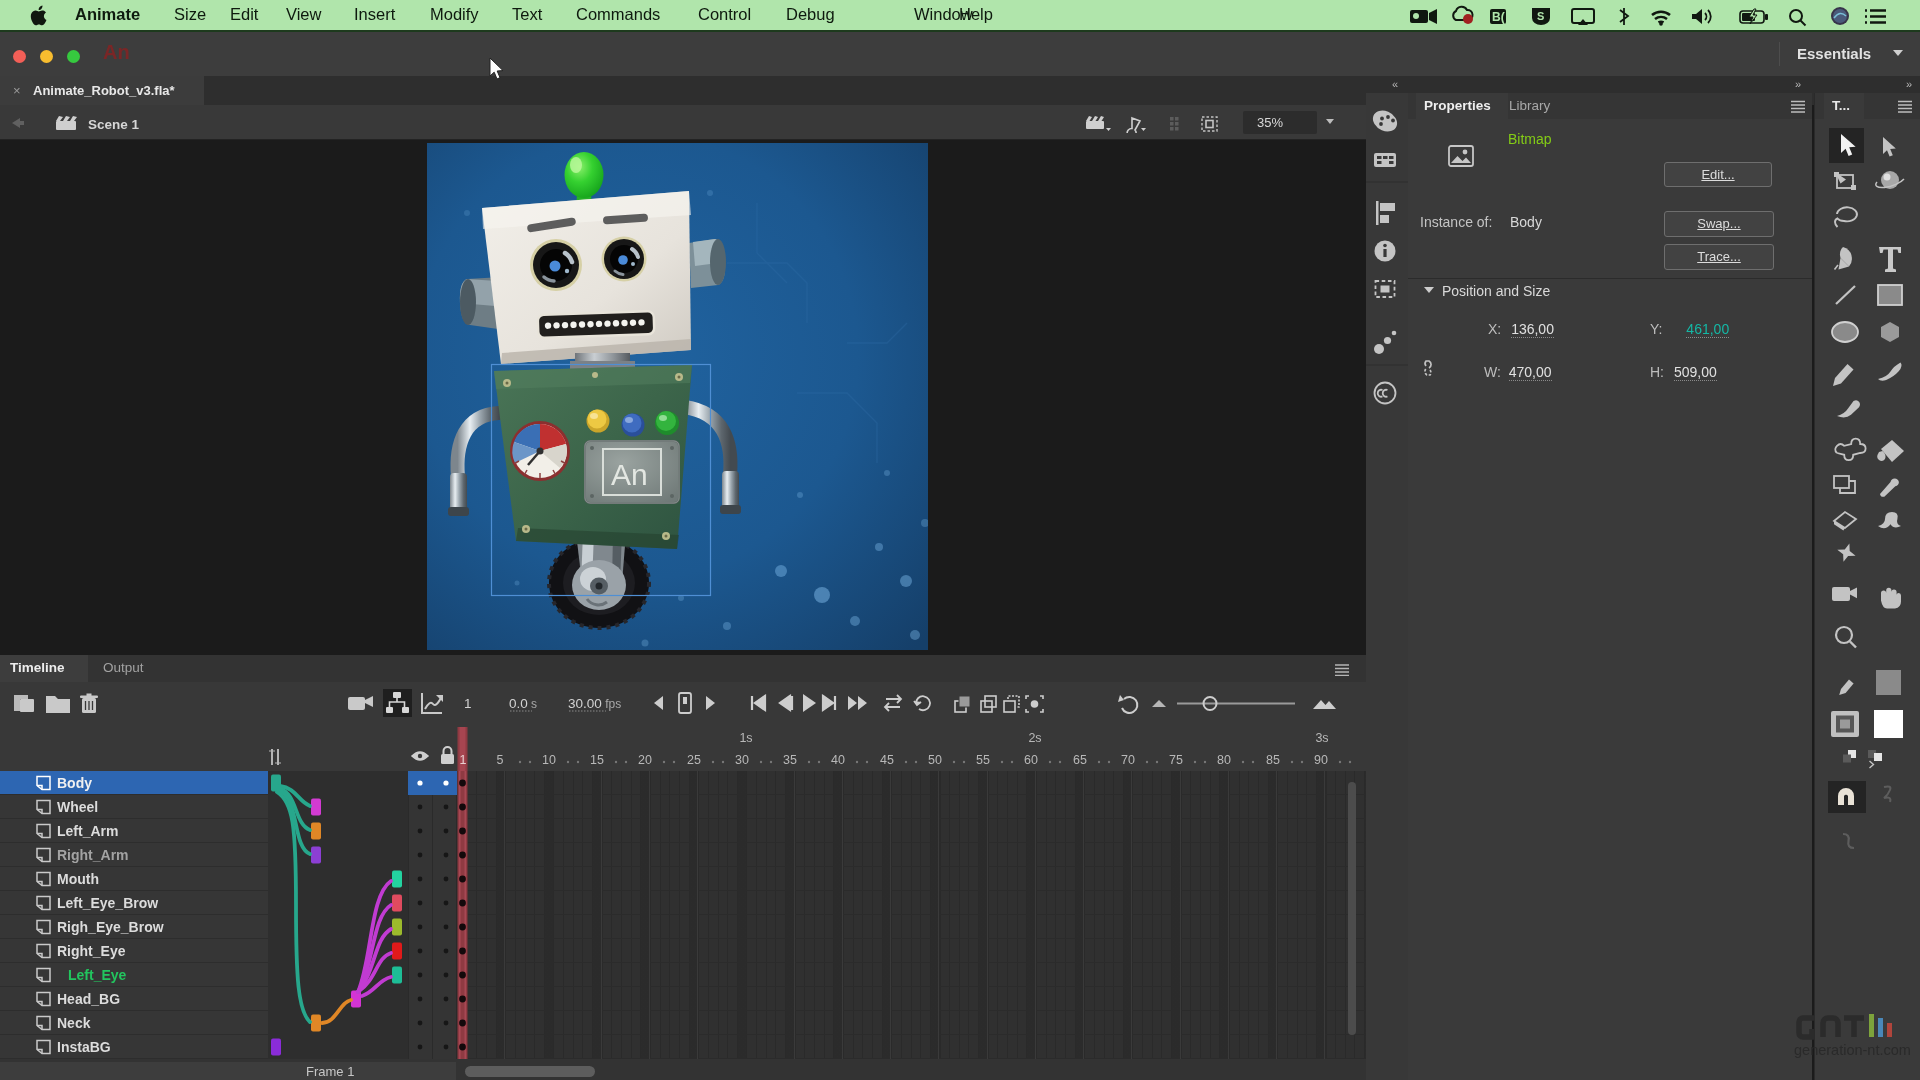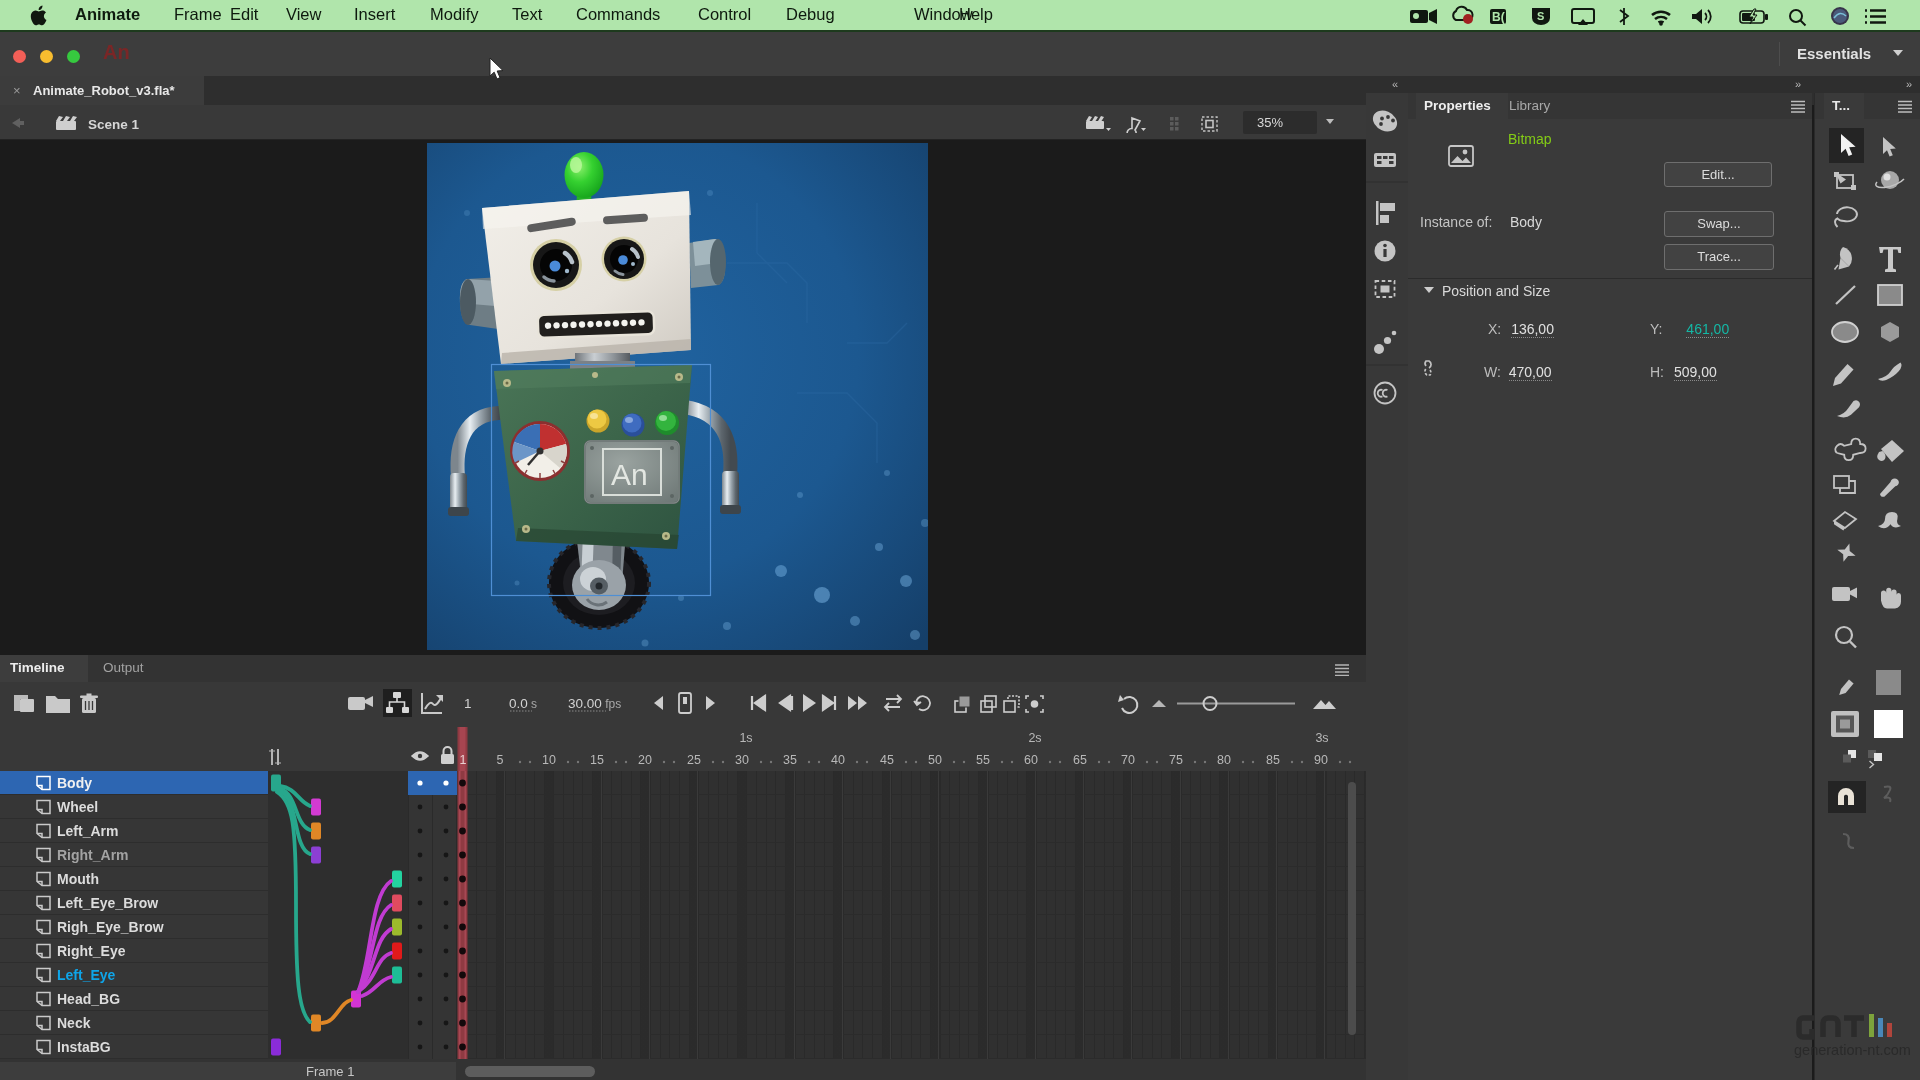--- a/index.html
+++ b/index.html
@@ -18,33 +18,33 @@
 
 #canvas { position:absolute; left:0; top:141px; width:1366px; height:514px; background:#1b1b1b; }
 #stage { position:absolute; left:427px; top:143px; width:501px; height:507px; }
 
 #rstripb { position:absolute; left:1366px; top:93px; width:42px; height:987px; background:#383838; }
 #props { position:absolute; left:1408px; top:93px; width:404px; height:987px; background:#3a3a3a; }
 #toolsp { position:absolute; left:1814px; top:93px; width:106px; height:987px; background:#3a3a3a; border-left:1px solid #2a2a2a; }
 #topstrip { position:absolute; left:1366px; top:76px; width:554px; height:17px; background:#2e2e2e; }
 
 #timeline { position:absolute; left:0; top:655px; width:1366px; height:425px; background:#383838; }
-.btn { position:absolute; border:1px solid #6e6e6e; border-radius:3px; background:#424242; color:#dcdcdc; font-size:13px; text-align:center; }
+.btn { position:absolute; border:1px solid #6e6e6e; border-radius:3px; background:#424242; color:#dcdcdc; font-size:13px; text-align:center;text-decoration:underline; }
 svg { display:block; }
 </style>
 </head>
 <body>
 
 <div id="menubar">
   <svg class="abs" style="left:30px; top:5px;" width="18" height="21" viewBox="0 0 18 21">
     <path fill="#10180f" d="M13.9 11.1 c0-2.4 2-3.6 2.1-3.7 c-1.1-1.7-2.9-1.9-3.5-1.9 c-1.5-.2-2.9.9-3.7.9 c-.8 0-1.9-.9-3.2-.86 c-1.6 0-3.1 1-4 2.4 c-1.7 3-0.4 7.4 1.2 9.8 c.8 1.2 1.8 2.5 3 2.45 c1.2-.05 1.7-.8 3.1-.8 c1.4 0 1.9.8 3.2.77 c1.3 0 2.2-1.2 3-2.4 c.9-1.4 1.3-2.7 1.3-2.8 c0 0-2.5-1-2.5-3.9z"></path>
     <path fill="#10180f" d="M11.5 3.7 c.7-.8 1.1-2 1-3.1 c-1 .04-2.1.64-2.8 1.5 c-.6.7-1.2 1.9-1 3 c1.1.1 2.2-.6 2.8-1.4z"></path>
   </svg>
   <span class="mi" style="left:75px; font-weight:bold;">Animate</span>
-  <span class="mi" style="left:174px;">Frame</span>
+  <span class="mi" style="left:174px;">Size</span>
   <span class="mi" style="left:230px;">Edit</span>
   <span class="mi" style="left:286px;">View</span>
   <span class="mi" style="left:354px;">Insert</span>
   <span class="mi" style="left:430px;">Modify</span>
   <span class="mi" style="left:512px;">Text</span>
   <span class="mi" style="left:576px;">Commands</span>
   <span class="mi" style="left:698px;">Control</span>
   <span class="mi" style="left:786px;">Debug</span>
   <span class="mi" style="left:866px;margin-left:48px;">Window</span>
   <span class="mi" style="left:959px;">Help</span>
@@ -873,21 +873,21 @@
 <div class="abs" style="font-weight:bold; left:57px; top:192px; font-size:14px; color:#a3a3a3;">Right_Arm</div>
 <div class="abs" style="left:0; top:211px; width:268px; height:1px; background:#2d2d2d;"></div>
 <div class="abs" style="font-weight:bold; left:57px; top:216px; font-size:14px; color:#dcdcdc;">Mouth</div>
 <div class="abs" style="left:0; top:235px; width:268px; height:1px; background:#2d2d2d;"></div>
 <div class="abs" style="font-weight:bold; left:57px; top:240px; font-size:14px; color:#dcdcdc;">Left_Eye_Brow</div>
 <div class="abs" style="left:0; top:259px; width:268px; height:1px; background:#2d2d2d;"></div>
 <div class="abs" style="font-weight:bold; left:57px; top:264px; font-size:14px; color:#dcdcdc;">Righ_Eye_Brow</div>
 <div class="abs" style="left:0; top:283px; width:268px; height:1px; background:#2d2d2d;"></div>
 <div class="abs" style="font-weight:bold; left:57px; top:288px; font-size:14px; color:#dcdcdc;">Right_Eye</div>
 <div class="abs" style="left:0; top:307px; width:268px; height:1px; background:#2d2d2d;"></div>
-<div class="abs" style="font-weight:bold; left:57px; top:312px; font-size:14px; color:#0ea5e9;">Left_Eye</div>
+<div class="abs" style="font-weight:bold; left:68px; top:312px; font-size:14px; color:#22c55e;">Left_Eye</div>
 <div class="abs" style="left:0; top:331px; width:268px; height:1px; background:#2d2d2d;"></div>
 <div class="abs" style="font-weight:bold; left:57px; top:336px; font-size:14px; color:#dcdcdc;">Head_BG</div>
 <div class="abs" style="left:0; top:355px; width:268px; height:1px; background:#2d2d2d;"></div>
 <div class="abs" style="font-weight:bold; left:57px; top:360px; font-size:14px; color:#dcdcdc;">Neck</div>
 <div class="abs" style="left:0; top:379px; width:268px; height:1px; background:#2d2d2d;"></div>
 <div class="abs" style="font-weight:bold; left:57px; top:384px; font-size:14px; color:#dcdcdc;">InstaBG</div>
 <div class="abs" style="left:0; top:403px; width:268px; height:1px; background:#2d2d2d;"></div>
 </div>
 
 </body></html>

